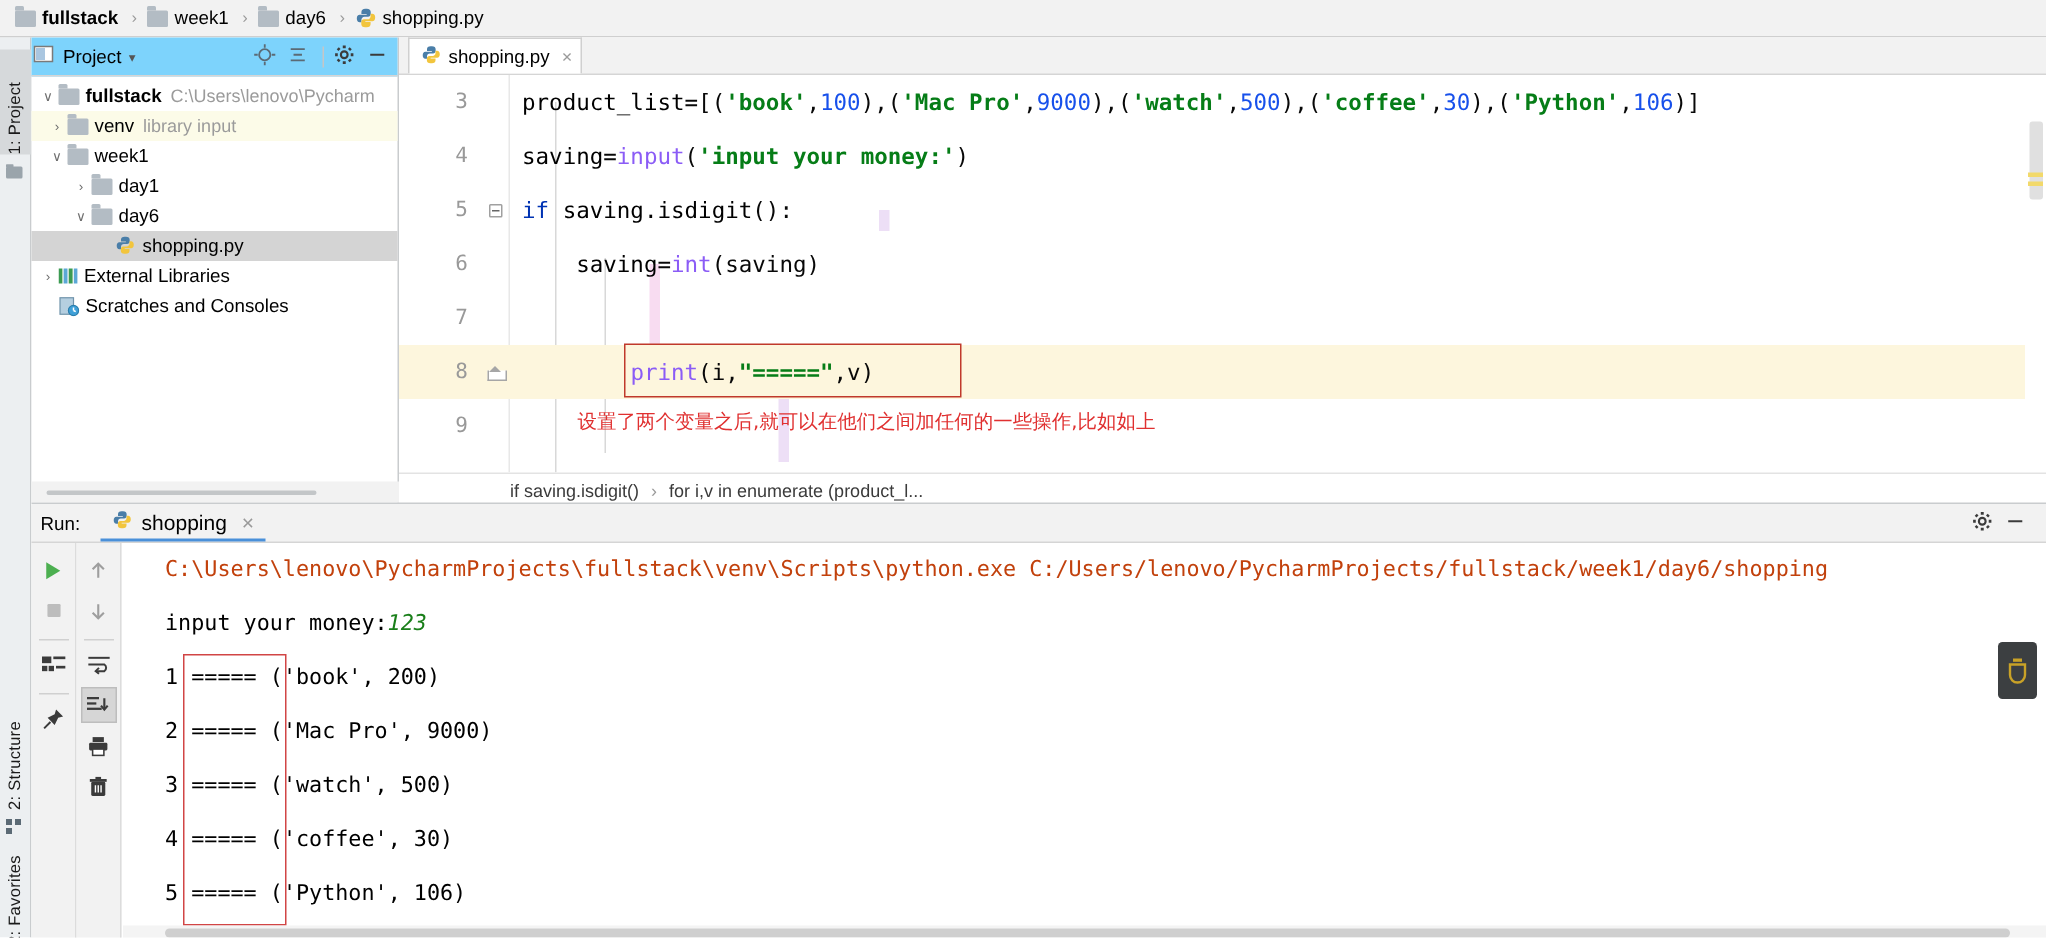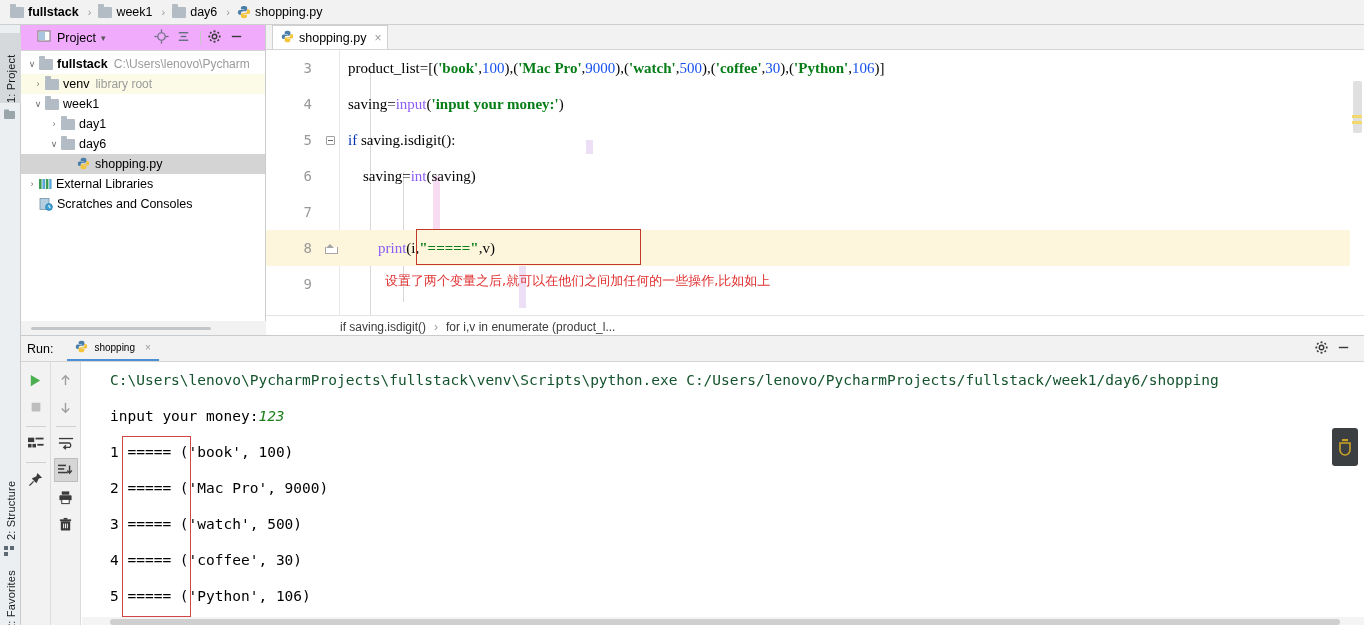--- a/index.html
+++ b/index.html
@@ -59,22 +59,22 @@
   .vtab-icon {
     position: absolute; left: 4px; width: 13px; height: 13px;
   }
 
   
   .projwin {
     position: absolute; left: 21px; top: 25px; width: 245px; height: 312px;
     background: #ffffff; border-right: 1px solid #c9ccce;
   }
   .projhdr {
-    height: 26px; background: #f0abfc; border-bottom: 1px solid #d5d5d5;
-    display: flex; align-items: center; padding: 0 16px;
+    height: 26px; background: #7dd3fc; border-bottom: 1px solid #d5d5d5;
+    display: flex; align-items: center; padding: 0 1px;
   }
   .projhdr-title { font-size: 12.5px; margin-left: 6px; }
   .projhdr-spacer { flex: 1; }
   .hdr-ico { width: 18px; height: 18px; margin: 0 2px; position: relative; cursor: pointer; }
   .hdr-div { width: 1px; height: 14px; background: #c6c6c6; margin: 0 4px; }
 
   .tree { padding-top: 3px; font-size: 12.5px; }
   .trow {
     height: 20px; display: flex; align-items: center; white-space: nowrap;
     padding-left: 4px; position: relative;
@@ -129,21 +129,21 @@
     position: relative; height: 36px; display: flex; align-items: center;
     font-family: "DejaVu Sans Mono", monospace; font-size: 15px;
   }
   .codeline.hl { background: #fdf6dd; }
   .lnum {
     width: 54px; text-align: right; padding-right: 8px;
     color: #999999; font-size: 14px; flex: none;
     font-family: "DejaVu Sans Mono", monospace;
   }
   .foldcol { width: 20px; text-align: center; flex: none; position: relative; }
-  .codetext { padding-left: 8px; white-space: pre; font-family: Liberation Serif, serif; }
+  .codetext { padding-left: 8px; white-space: pre; }
 
   
   .k  { color: #0033b3; }      
   .kw { color: #c5428a; }      
   .s  { color: #067d17; font-weight: bold; }  
   .n  { color: #1750eb; }      
   .fn { color: #8b5cf6; }      
   .p  { color: #080808; }      
   .id { color: #000000; }
 
@@ -208,21 +208,21 @@
     position: absolute; left: 21px; top: 335px; width: 1343px; height: 290px;
     background: #ffffff; border-top: 1px solid #c9ccce;
   }
   .runhdr {
     height: 26px; background: #f2f2f2; display: flex; align-items: center;
     padding-left: 6px; border-bottom: 1px solid #d5d5d5; position: relative;
   }
   .runhdr-label { font-size: 12.5px; margin-right: 14px; }
   .run-tab {
     height: 25px; display: flex; align-items: center; padding: 0 8px;
-    border-bottom: 2px solid #4a90d9; font-size: 10px;
+    border-bottom: 2px solid #4a90d9; font-size: 14px;
   }
   .run-tab-label { margin-left: 6px; }
   .run-tab-close { margin-left: 10px; color: #9a9a9a; cursor: pointer; }
   .runhdr-right {
     position: absolute; right: 8px; top: 0; height: 26px;
     display: flex; align-items: center;
   }
 
   .runbody { position: relative; height: 264px; }
   .runtb {
@@ -241,21 +241,21 @@
   }
   .tbtn.active { background: #d6d6d6; border: 1px solid #bdbdbd; }
   .tbsep { width: 20px; height: 1px; background: #d0d0d0; margin: 4px 0; }
 
   .console {
     position: absolute; left: 61px; top: 0; right: 0; height: 264px;
     background: #ffffff; overflow: hidden;
     font-family: "DejaVu Sans Mono", monospace; font-size: 14.5px;
   }
   .cline { height: 36px; display: flex; align-items: center; white-space: pre; padding-left: 28px; }
-  .cpath { color: #14532d; }
+  .cpath { color: #c2410c; }
   .cplain { color: #000000; }
   .cinput { color: #1a7f1a; font-style: italic; }
   .console-redbox { position: absolute; border: 1px solid #d14545; }
 
   .notif-badge {
     position: absolute; right: 6px; top: 66px; width: 26px; height: 38px;
     background: #3c3f41; border-radius: 3px;
     display: flex; align-items: center; justify-content: center;
   }
 
@@ -383,21 +383,21 @@
         <span class="tw">∨</span>
         <span class="ico-folder"></span>
         <span class="tlabel bold">fullstack</span>
         <span class="tdim">C:\Users\lenovo\Pycharm</span>
       </div>
 
       <div class="trow venv-row ind1">
         <span class="tw">›</span>
         <span class="ico-folder"></span>
         <span class="tlabel">venv</span>
-        <span class="tdim">library root</span>
+        <span class="tdim">library input</span>
       </div>
 
       <div class="trow ind1">
         <span class="tw">∨</span>
         <span class="ico-folder"></span>
         <span class="tlabel">week1</span>
       </div>
 
       <div class="trow ind2">
         <span class="tw">›</span>
@@ -657,21 +657,21 @@
       </div>
 
       <div class="console">
         <div class="cline">
           <span class="cpath">C:\Users\lenovo\PycharmProjects\fullstack\venv\Scripts\python.exe C:/Users/lenovo/PycharmProjects/fullstack/week1/day6/shopping</span>
         </div>
         <div class="cline">
           <span class="cplain">input your money:</span><span class="cinput">123</span>
         </div>
         <div class="cline">
-          <span class="cplain">1</span><span class="cplain"> </span><span class="cplain">=====</span><span class="cplain"> </span><span class="cplain">('book', 100)</span>
+          <span class="cplain">1</span><span class="cplain"> </span><span class="cplain">=====</span><span class="cplain"> </span><span class="cplain">('book', 200)</span>
         </div>
         <div class="cline">
           <span class="cplain">2</span><span class="cplain"> </span><span class="cplain">=====</span><span class="cplain"> </span><span class="cplain">('Mac Pro', 9000)</span>
         </div>
         <div class="cline">
           <span class="cplain">3</span><span class="cplain"> </span><span class="cplain">=====</span><span class="cplain"> </span><span class="cplain">('watch', 500)</span>
         </div>
         <div class="cline">
           <span class="cplain">4</span><span class="cplain"> </span><span class="cplain">=====</span><span class="cplain"> </span><span class="cplain">('coffee', 30)</span>
         </div>

